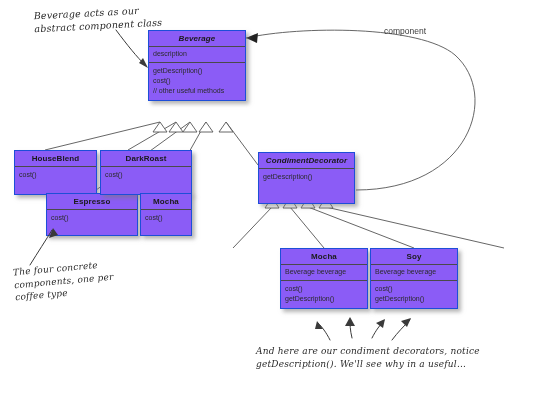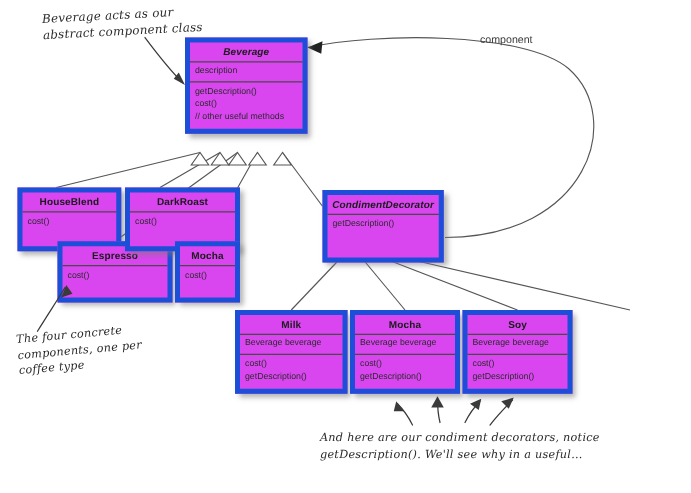--- a/index.html
+++ b/index.html
@@ -8,22 +8,22 @@
     background:#ffffff;
     font-family:"Liberation Sans", sans-serif;
     position:relative;
     overflow:hidden;
   }
   #stage { position:absolute; left:0; top:0; width:553px; height:394px; }
 
   
   .uml-box {
     position:absolute;
-    background:#d946ef;
-    border:4px solid #1d4ed8;
+    background:#8b5cf6;
+    border:1px solid #1d4ed8;
     box-shadow:3px 3px 4px rgba(120,120,120,0.55);
     box-sizing:border-box;
     z-index:5;
   }
   .uml-title {
     text-align:center;
     font-size:8px;
     font-weight:bold;
     color:#1a1a1a;
     padding:3px 2px 3px 2px;
@@ -160,30 +160,20 @@
     </div>
   </div>
 
   <div class="uml-box" style="left:258px; top:152px; width:97px;">
     <div class="uml-title abstract">CondimentDecorator</div>
     <div class="uml-ops" style="height:27px;">
       <div class="uml-line">getDescription()</div>
     </div>
   </div>
 
-  <div class="uml-box" style="left:188px; top:248px; width:90px;">
-    <div class="uml-title">Milk</div>
-    <div class="uml-attrs">
-      <div class="uml-line">Beverage beverage</div>
-    </div>
-    <div class="uml-ops">
-      <div class="uml-line">cost()</div>
-      <div class="uml-line">getDescription()</div>
-    </div>
-  </div>
 
   <div class="uml-box" style="left:280px; top:248px; width:88px;">
     <div class="uml-title">Mocha</div>
     <div class="uml-attrs">
       <div class="uml-line">Beverage beverage</div>
     </div>
     <div class="uml-ops">
       <div class="uml-line">cost()</div>
       <div class="uml-line">getDescription()</div>
     </div>

